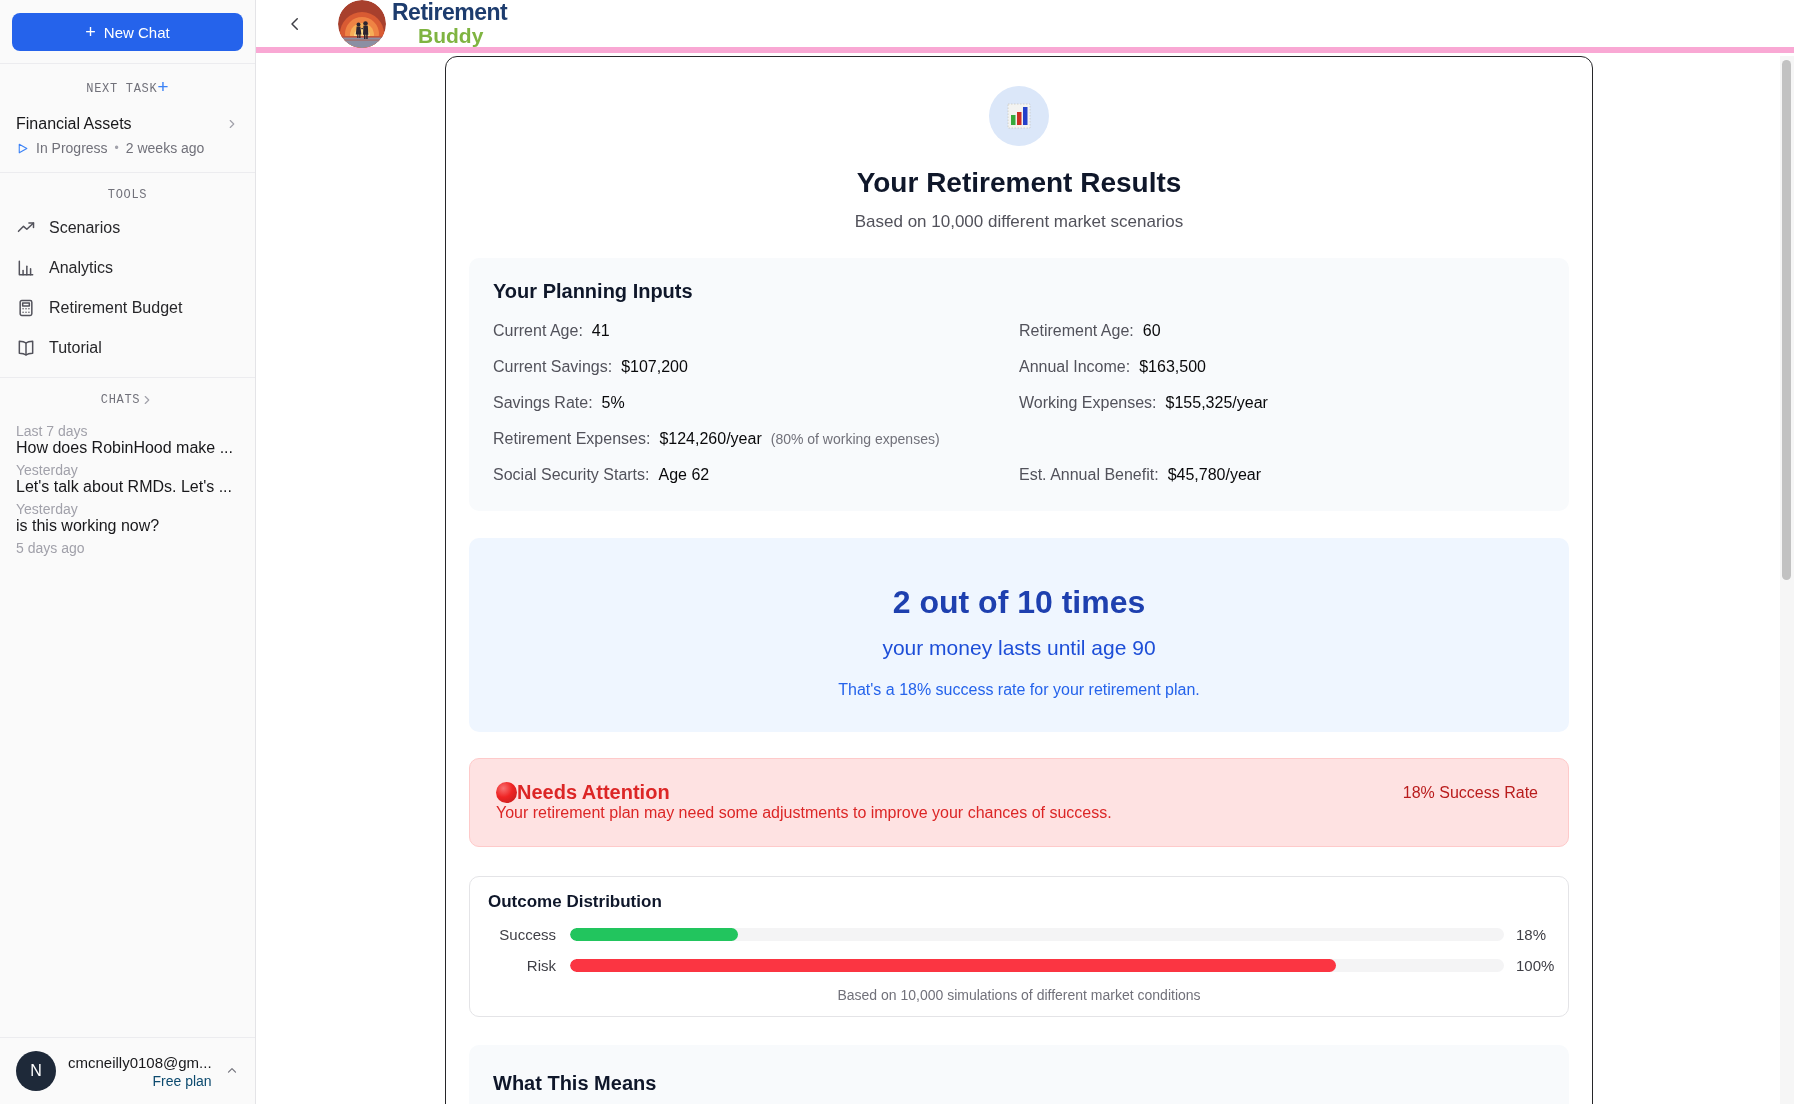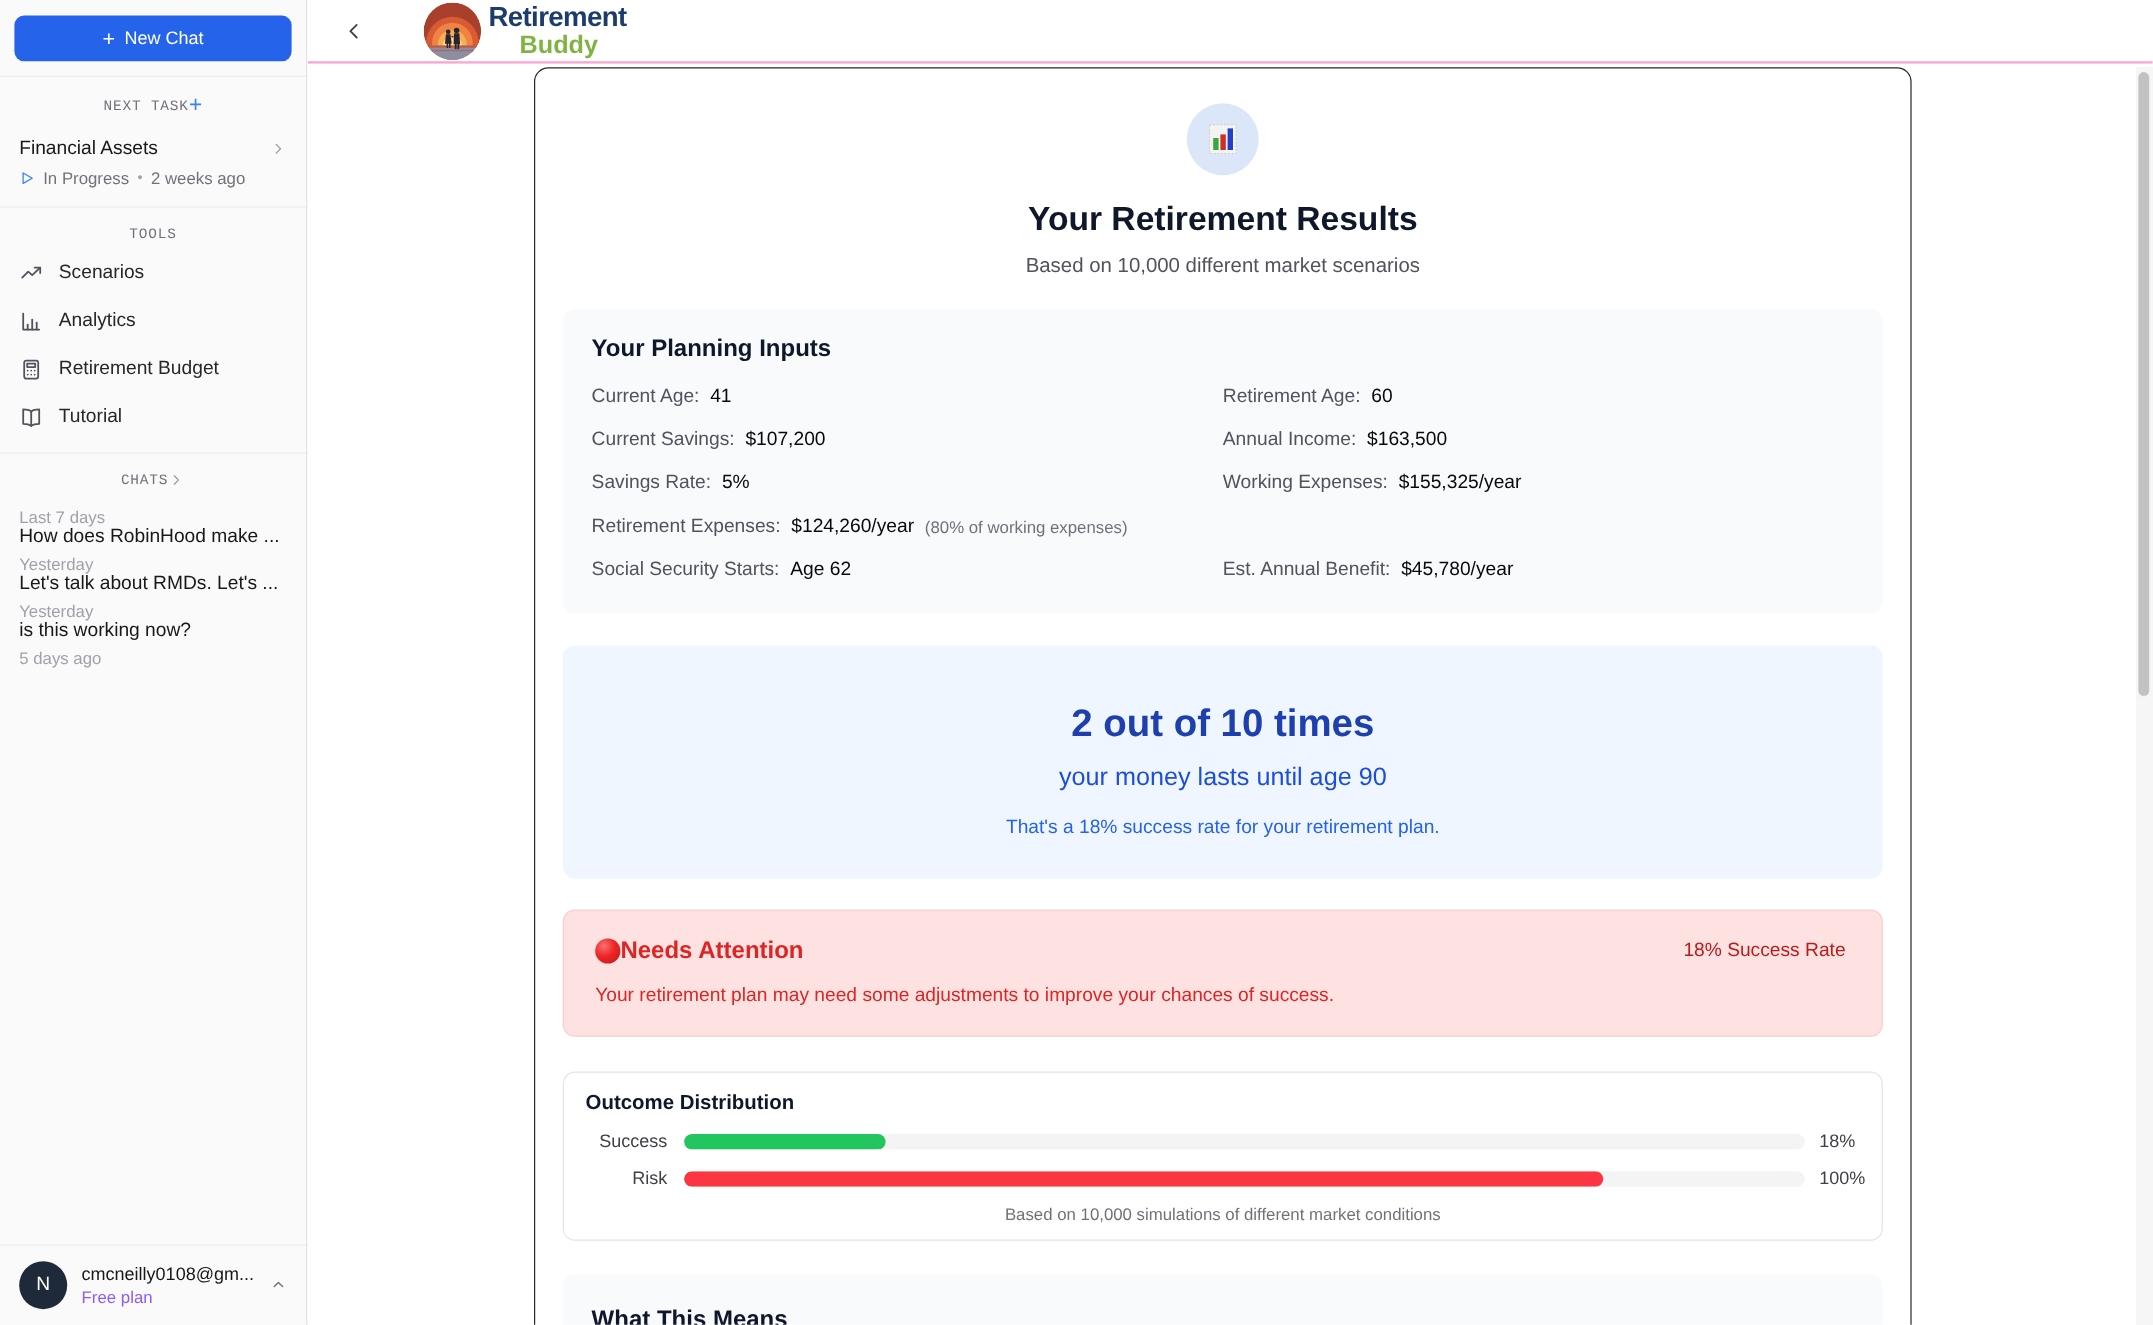--- a/index.html
+++ b/index.html
@@ -34,27 +34,27 @@
   .chat-item { cursor:pointer; }
   .chat-title { font-size:16px; color:#18181b; white-space:nowrap; overflow:hidden; }
   .chat-time { margin-top:5px; font-size:14px; color:#a1a1aa; }
   .sb-spacer { flex:1; }
   .sb-user { border-top:1px solid #ececef; padding:13px 16px; display:flex;
     align-items:center; gap:12px; cursor:pointer; }
   .avatar { width:40px; height:40px; border-radius:50%; background:#1e2939; color:#fff;
     display:flex; align-items:center; justify-content:center; font-size:16px; flex:none; }
   .user-meta { min-width:0; }
   .user-email { font-size:15px; color:#18181b; white-space:nowrap; overflow:hidden; }
-  .user-plan { font-size:14px; color:#8b5cf6; margin-top:2px; }
+  .user-plan { font-size:14px; color:#0c4a6e; margin-top:2px;text-align:right; }
   .chev-up { margin-left:auto; color:#71717a; display:flex; }
 
   
   .main { margin-left:256px; height:1104px; position:relative; background:#fff; }
-  .topbar { height:53px; border-bottom:2px solid #f9a8d4; display:flex; align-items:center;
-    padding-left:22px;gap:15px; }
+  .topbar { height:53px; border-bottom:6px solid #f9a8d4; display:flex; align-items:center;
+    padding-left:22px; }
   .back-btn { width:34px; height:34px; background:none; border:none; display:flex;
     align-items:center; justify-content:center; color:#3f3f46; cursor:pointer; }
   .logo { display:flex; align-items:center; gap:6px; margin-left:26px; }
   .logo-circle { width:48px; height:48px; border-radius:50%; overflow:hidden; flex:none; }
   .wordmark { line-height:1; }
   .wm1 { font-size:23px; font-weight:700; color:#1d3c6e; letter-spacing:-.5px; }
   .wm2 { font-size:21px; font-weight:700; color:#7fb441; margin-top:1px; padding-left:26px; }
 
   .results-card { position:absolute; left:189px; top:56px; width:1148px; height:1100px;
     background:#fff; border:1px solid #27272a; border-radius:12px; padding:0 23px; overflow:hidden; }
@@ -79,21 +79,21 @@
   .banner-subline { margin-top:15px; font-size:21px; color:#1d4ed8; }
   .banner-note { margin-top:21px; font-size:16px; color:#2563eb; }
 
   .alert-card { margin-top:26px; background:#fee2e2; border:1px solid #fecaca;
     border-radius:10px; padding:22px 30px 24px 26px; }
   .alert-head { display:flex; align-items:center; }
   .red-dot { width:21px; height:21px; border-radius:50%; flex:none;
     background:radial-gradient(circle at 35% 30%, #f87171 0%, #ef2424 45%, #b91c1c 100%); }
   .alert-title { font-size:20px; font-weight:700; color:#dc2626; flex:1; }
   .alert-badge { font-size:16px; color:#b91c1c; }
-  .alert-body { margin-top:17px; font-size:16px; color:#dc2626; }
+  .alert-body { font-size:16px; color:#dc2626; }
 
   .outcome-card { margin-top:29px; background:#fff; border:1px solid #e4e4e7;
     border-radius:10px; padding:15px 18px 13px; }
   .outcome-title { font-size:17px; font-weight:700; color:#0f172a; }
   .bar-row { display:flex; align-items:center; margin-top:14px; }
   .bar-label { width:68px; text-align:right; font-size:15px; color:#3f3f46; flex:none; }
   .bar-track { flex:1; height:13px; background:#f4f4f5; border-radius:7px;
     margin:0 12px 0 14px; overflow:hidden; }
   .bar-fill { height:100%; border-radius:7px; }
   .bar-pct { width:34px; font-size:15px; color:#3f3f46; flex:none; }

